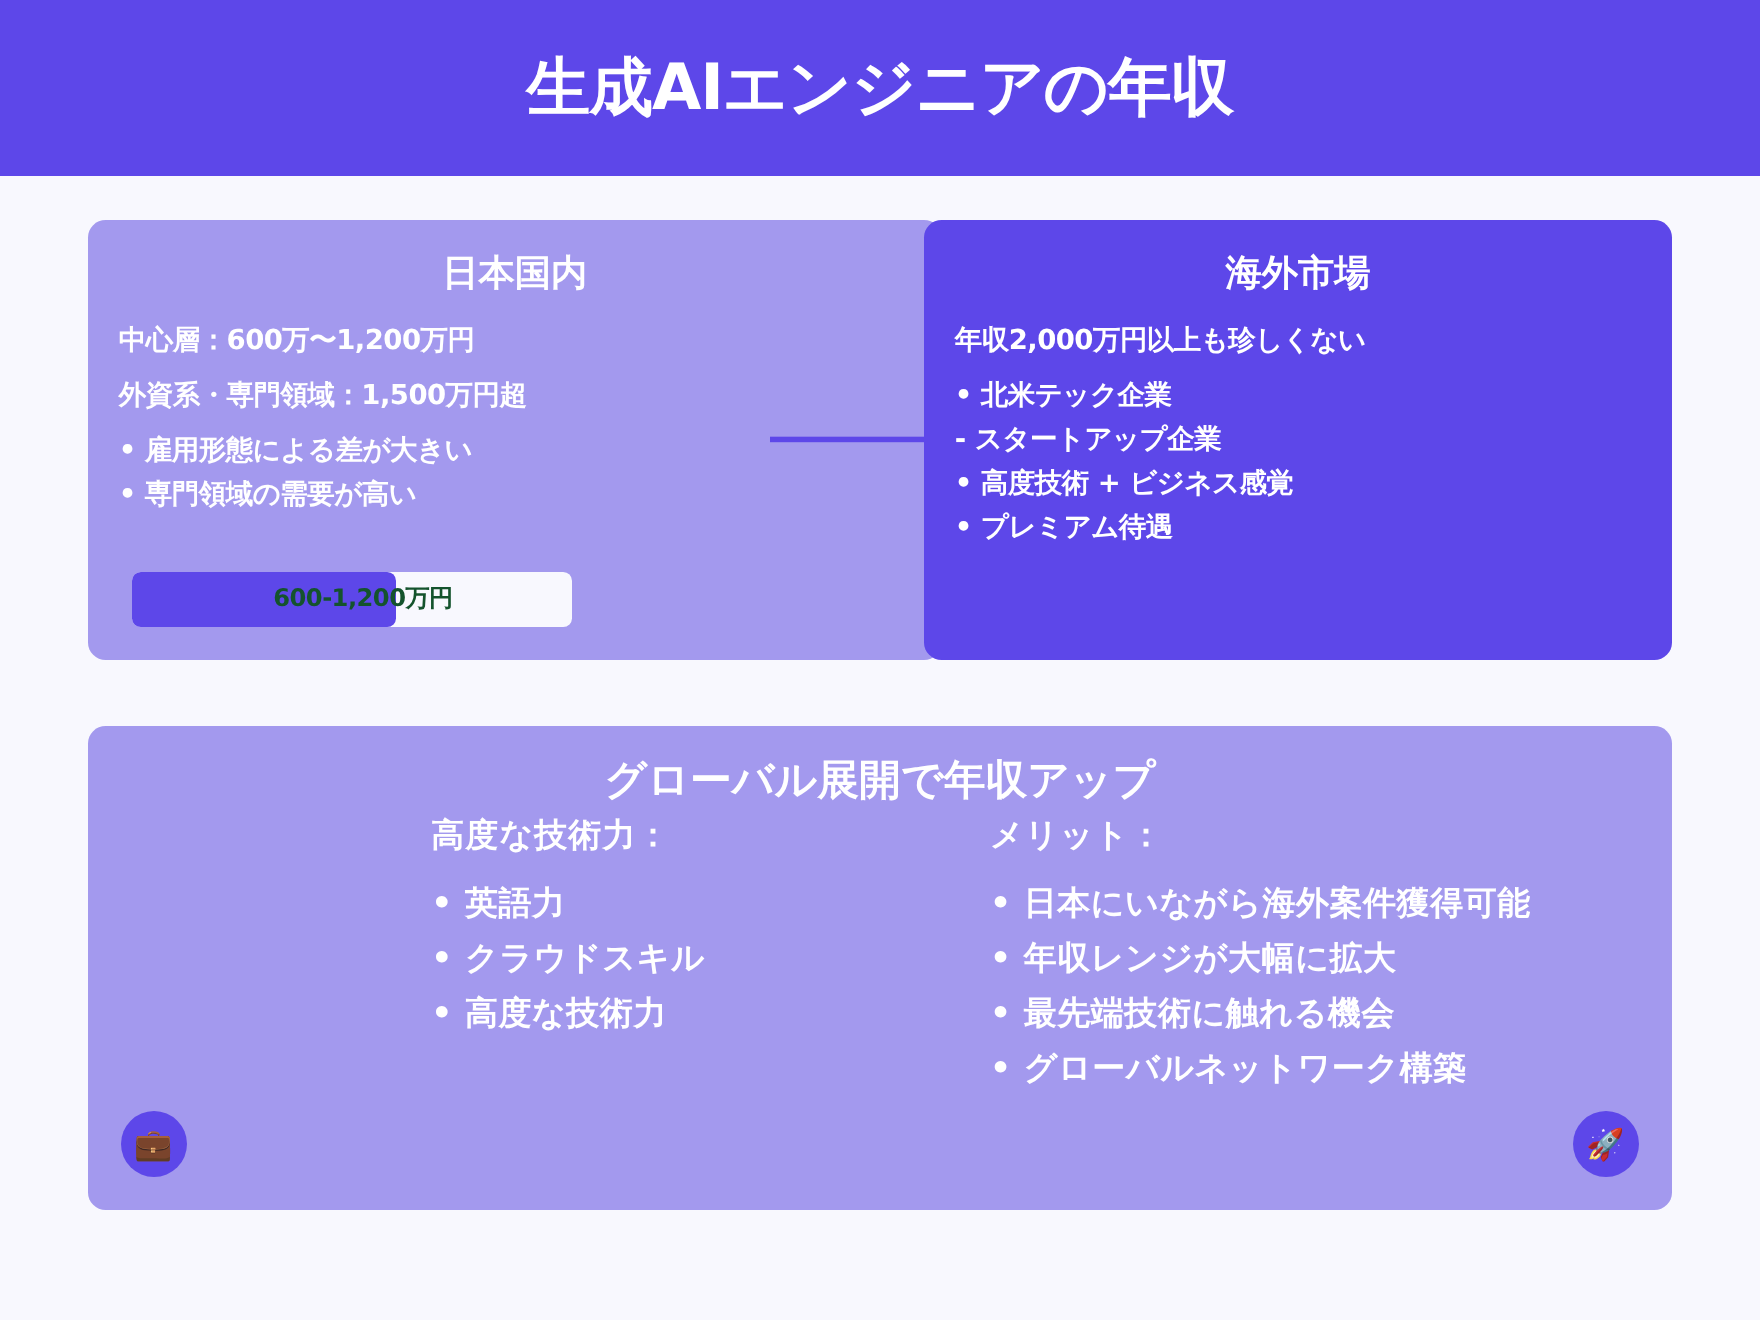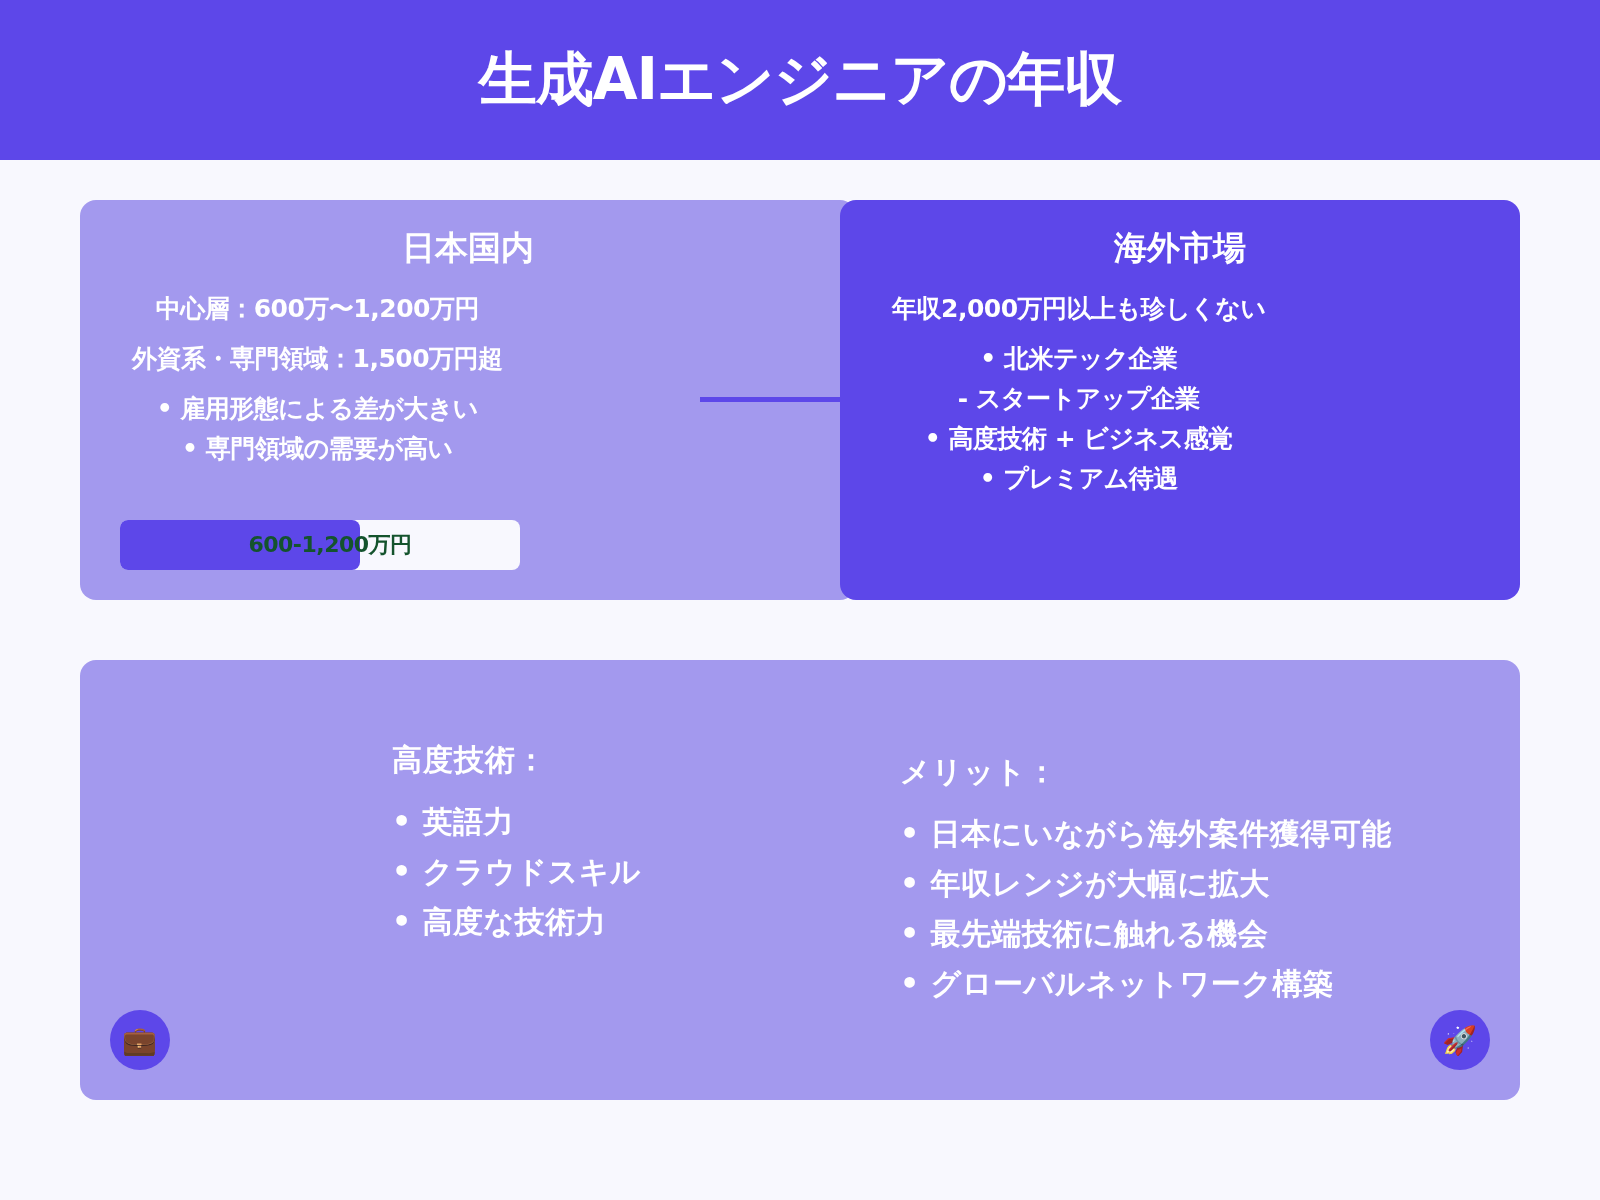--- a/index.html
+++ b/index.html
@@ -25,21 +25,21 @@
     .card-dark { background: #5D47E9; }
     #card-domestic { left: 80px; top: 200px; width: 776px; height: 400px; text-decoration: underline; }
     #card-overseas { left: 840px; top: 200px; width: 680px; height: 400px; }
     #card-global { left: 80px; top: 660px; width: 1440px; height: 440px; }
 
     .card-title {
       position: absolute; left: 0; width: 100%; top: 26px;
       text-align: center; font-size: 33px; font-weight: bold;
     }
     .lines {
-      position: absolute; left: 52px; top: 92px; text-align: center;
+      position: absolute; left: 28px; top: 92px;
     }
     .lines .major {
       font-size: 25px; font-weight: bold; line-height: 34px; height: 50px;
       letter-spacing: -0.5px; white-space: nowrap;
     }
     .lines .minor {
       font-size: 25px; font-weight: bold; line-height: 34px; height: 40px;
       letter-spacing: -0.5px; white-space: nowrap;
     }
     .bar-track {
@@ -70,21 +70,21 @@
     }
     .col {
       position: absolute; top: 80px;
     }
     #col-skills { left: 312px; }
     #col-merits { left: 820px; }
     .col-head {
       font-size: 30px; font-weight: bold; height: 62px; line-height: 40px;
       letter-spacing: 1px;
     }
-    #col-merits .col-head { margin-top: 12px; }
+    #col-merits .col-head { margin-top: 0; }
     .col-item {
       font-size: 30px; font-weight: bold; line-height: 40px; height: 50px;
       letter-spacing: 0.5px; white-space: nowrap;
     }
     .corner-icon {
       position: absolute; width: 60px; height: 60px; border-radius: 50%;
       background: #5D47E9; display: flex; align-items: center; justify-content: center;
       font-size: 28px;
     }
     #icon-briefcase { left: 30px; top: 350px; }
@@ -118,23 +118,24 @@
   <div class="lines">
     <div class="major">年収2,000万円以上も珍しくない</div>
     <div class="minor">• 北米テック企業</div>
     <div class="minor">- スタートアップ企業</div>
     <div class="minor">• 高度技術 + ビジネス感覚</div>
     <div class="minor">• プレミアム待遇</div>
   </div>
 </div>
 
 <div id="card-global" class="card card-light">
+  <div class="global-title">グローバル展開で年収アップ</div>
 
   <div id="col-skills" class="col">
-    <div class="col-head">高度技術：</div>
+    <div class="col-head">高度な技術力：</div>
     <div class="col-item">• 英語力</div>
     <div class="col-item">• クラウドスキル</div>
     <div class="col-item">• 高度な技術力</div>
   </div>
 
   <div id="col-merits" class="col">
     <div class="col-head">メリット：</div>
     <div class="col-item">• 日本にいながら海外案件獲得可能</div>
     <div class="col-item">• 年収レンジが大幅に拡大</div>
     <div class="col-item">• 最先端技術に触れる機会</div>

